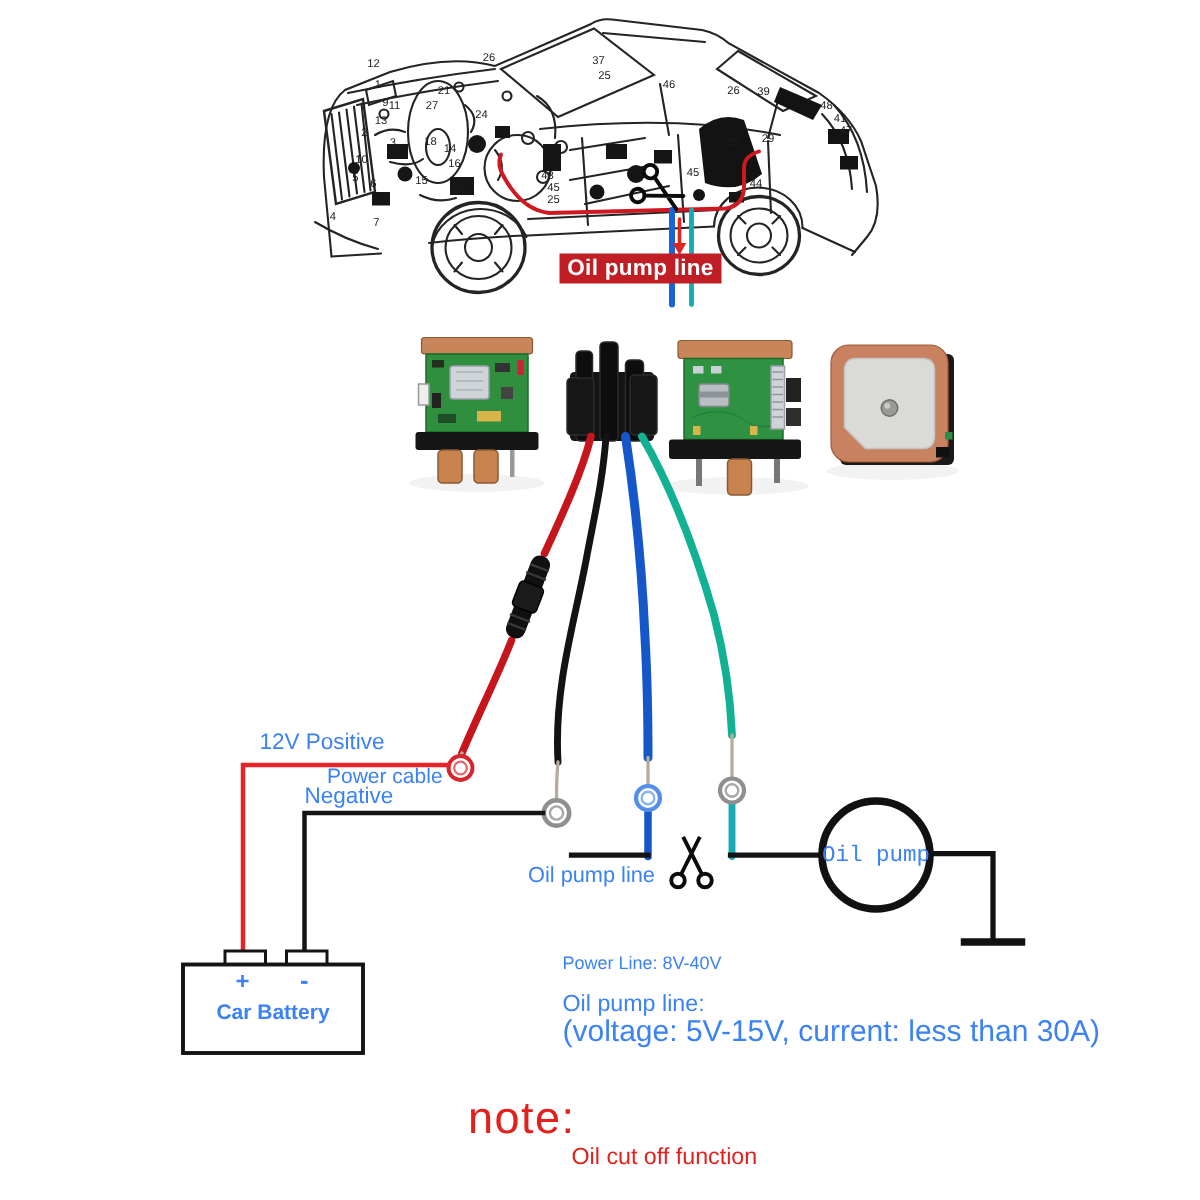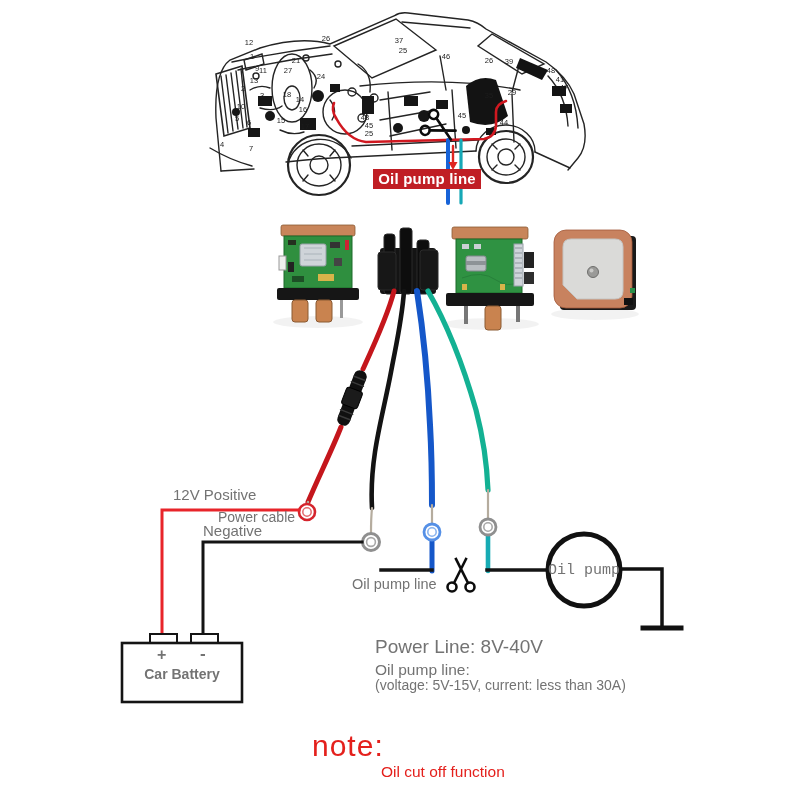--- a/index.html
+++ b/index.html
@@ -1,19 +1,19 @@
 <!DOCTYPE html>
 <html><head>
 <meta charset="utf-8">
 <style>
   html,body{margin:0;padding:0;background:#fff;}
   .stage{position:relative;width:800px;height:800px;background:#ffffff;overflow:hidden;
          font-family:"Liberation Sans",sans-serif;}
   .stage svg{position:absolute;left:0;top:0;z-index:1;}
-  .txt{position:absolute;z-index:3;white-space:nowrap;color:#737373;font-size:15px;line-height:1.15;}
+  .txt{position:absolute;z-index:3;white-space:nowrap;color:#3b82f6;font-size:15px;line-height:1.15;}
   .tag{background:#c01e24;color:#fff;font-weight:bold;text-align:center;
        font-size:15px;width:108px;height:20px;line-height:20px;letter-spacing:.2px;}
   .red{color:#e4201c;}
   .big-note{font-size:30px;letter-spacing:1px;}
   .center120{width:120px;text-align:center;}
   .circle-txt{width:74px;text-align:center;font-size:15px;}
   .bold{font-weight:bold;}
   .pn-layer{position:absolute;left:0;top:0;width:800px;height:800px;z-index:2;pointer-events:none;}
   .pn-layer span{position:absolute;font-size:7.5px;color:#1d1d1d;transform:translate(-50%,-50%);}
 </style>
@@ -260,23 +260,23 @@
 <div class="txt" style="left:218px;top:509px;font-size:14px;">Power cable</div>
 <div class="txt" style="left:203px;top:522px;font-size:15px;">Negative</div>
 
 <div class="txt" style="left:352px;top:576px;font-size:14.5px;">Oil pump line</div>
 <div class="txt circle-txt" style="left:547px;top:562px;font-family:Liberation Mono, monospace;">Oil pump</div>
 
 <div class="txt bold" style="left:157px;top:646px;font-size:16px;">+</div>
 <div class="txt bold" style="left:200px;top:644px;font-size:17px;">-</div>
 <div class="txt center120" style="left:122px;top:666px;font-size:14px;font-weight:bold;">Car Battery</div>
 
-<div class="txt" style="left:375px;top:636px;font-size:19px;">Power Line: 8V-40V</div>
+<div class="txt" style="left:375px;top:636px;font-size:12px;">Power Line: 8V-40V</div>
 <div class="txt" style="left:375px;top:661px;font-size:15.5px;">Oil pump line:</div>
-<div class="txt" style="left:375px;top:677px;font-size:14px;">(voltage: 5V-15V, current: less than 30A)</div>
+<div class="txt" style="left:375px;top:677px;font-size:20px;">(voltage: 5V-15V, current: less than 30A)</div>
 
 <div class="txt red big-note" style="left:312px;top:729px;">note:</div>
 <div class="txt red" style="left:381px;top:763px;font-size:15.5px;">Oil cut off function</div>
 
 <div class="pn-layer">
       <span style="left: 249px; top: 42px;">12</span>
       <span style="left: 252px; top: 56px;">1</span>
       <span style="left: 257px; top: 68px;">9</span>
       <span style="left: 263px; top: 70px;">11</span>
       <span style="left: 243px; top: 88px;">2</span>

